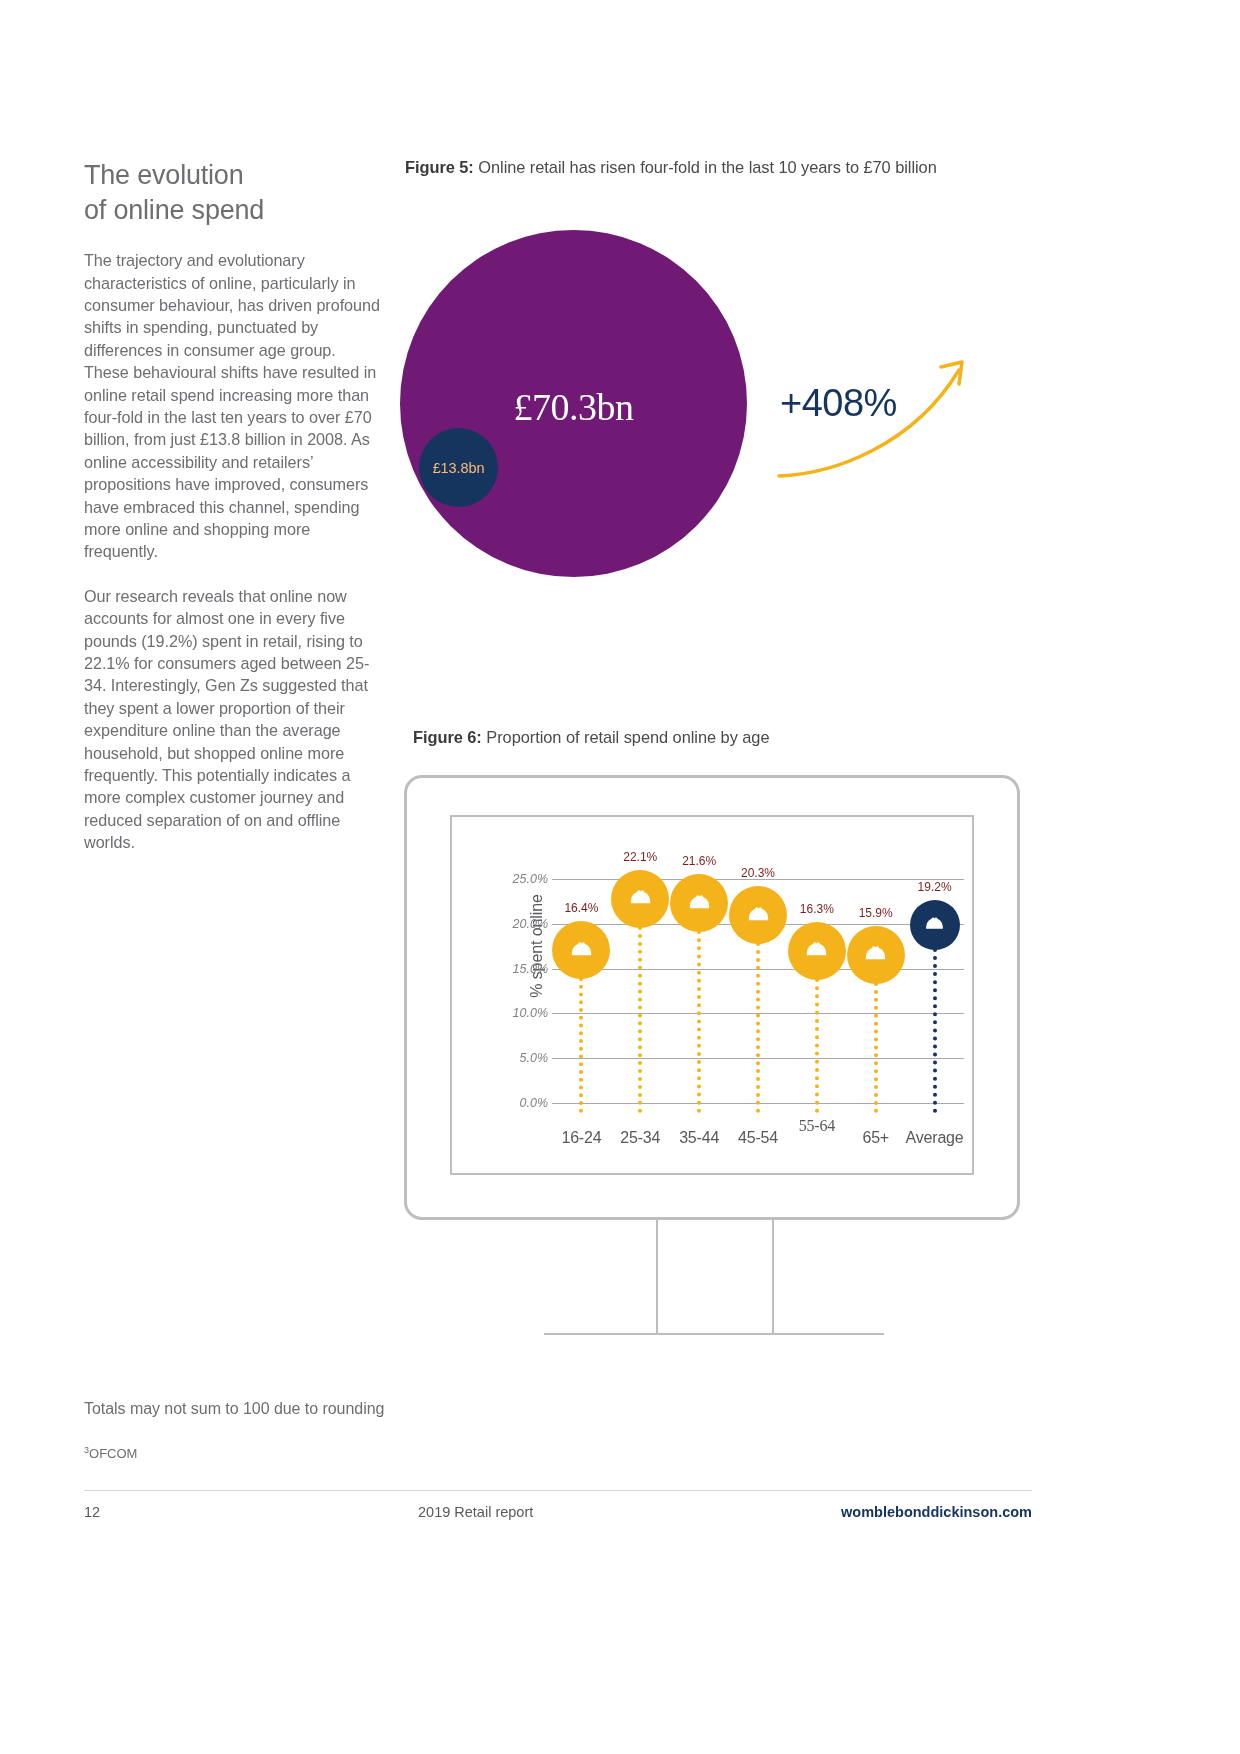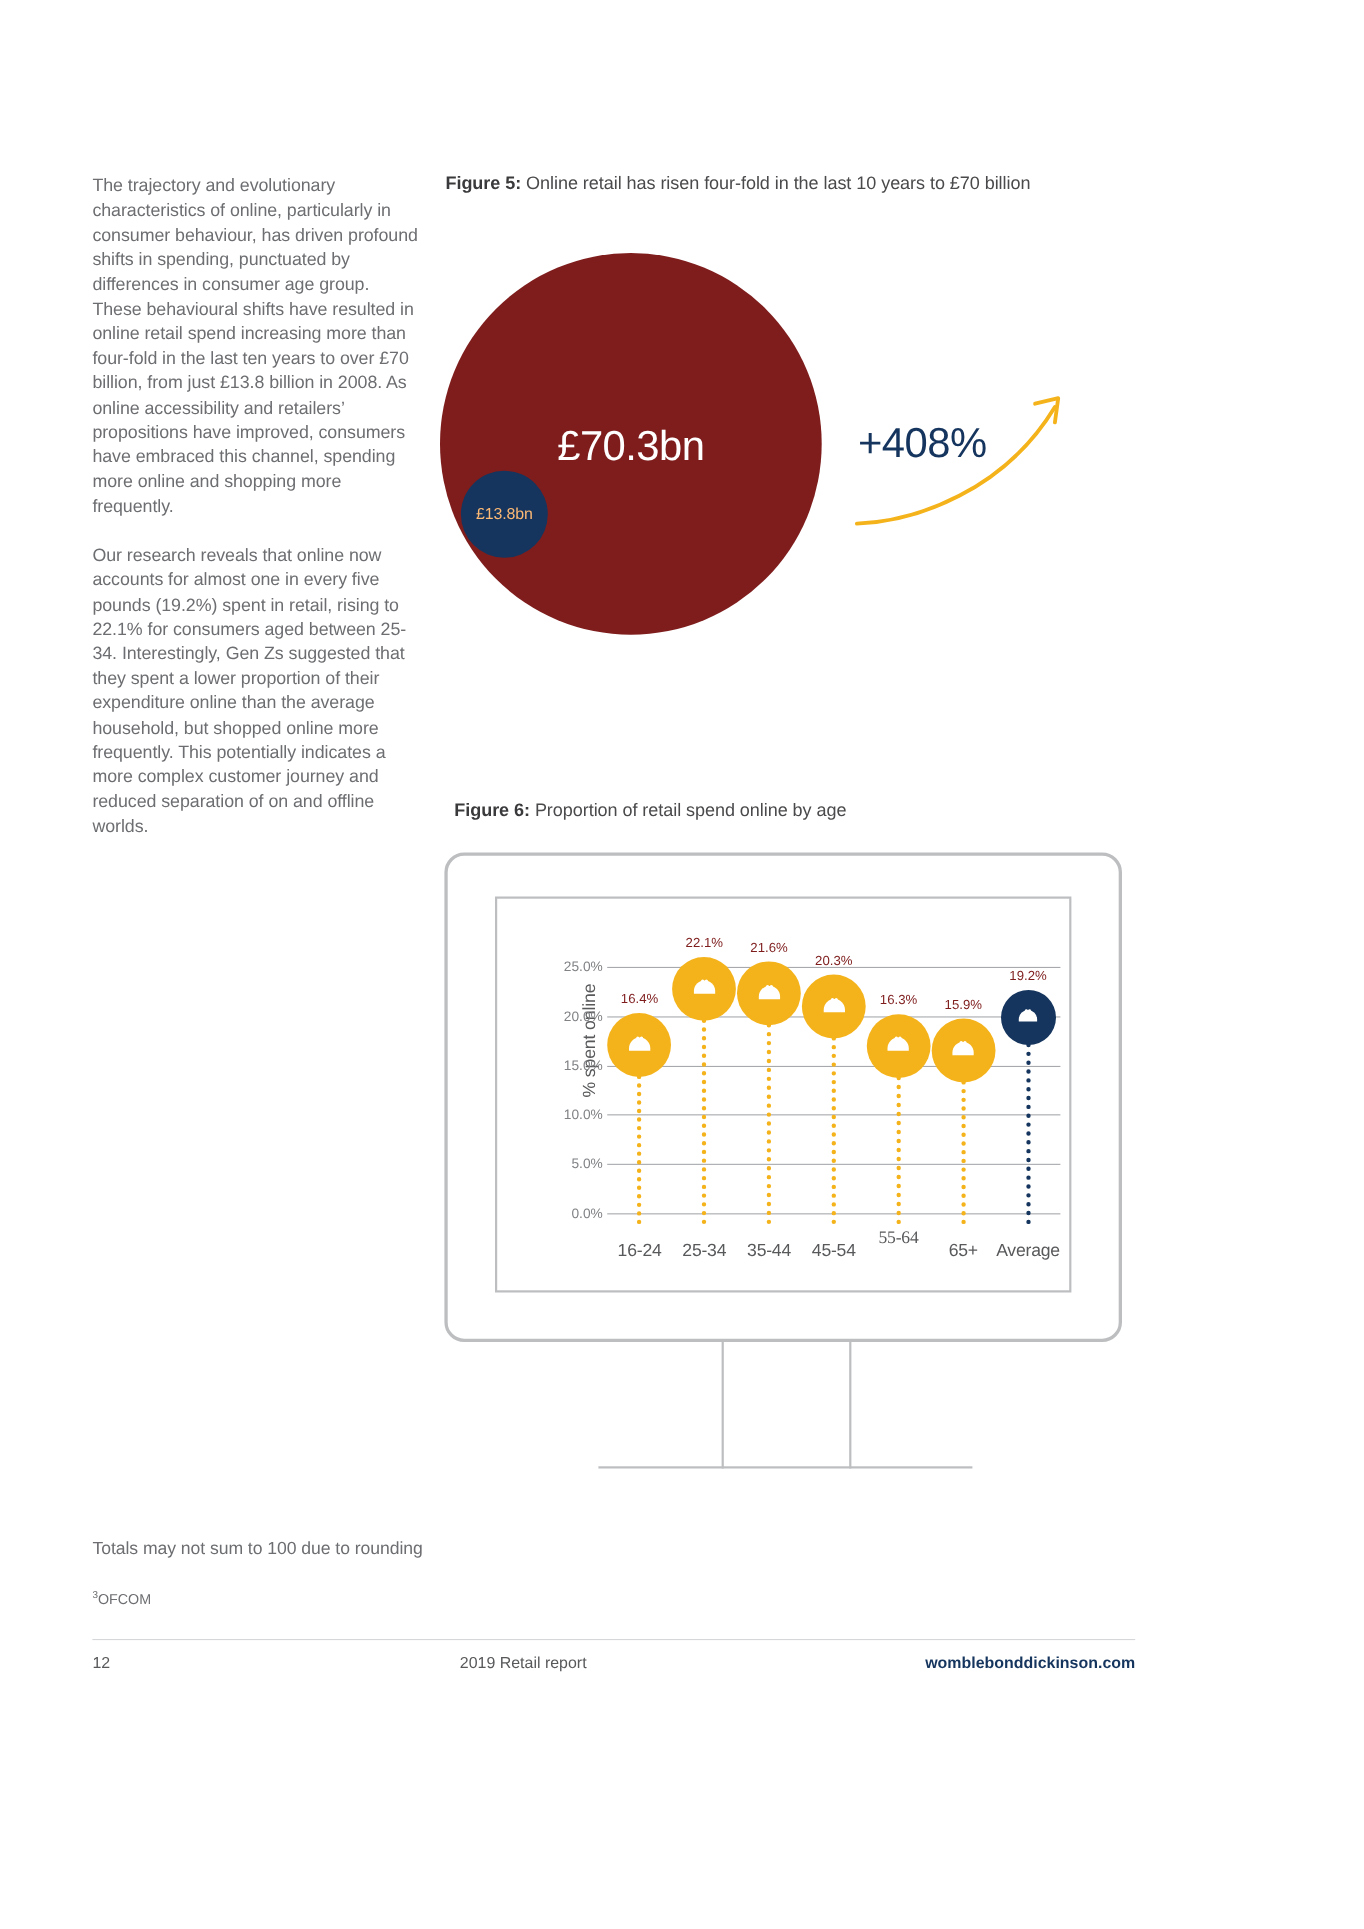--- a/index.html
+++ b/index.html
@@ -65,21 +65,22 @@
     width: 620px;
     height: 360px;
   }
   #big-circle {
     position: absolute;
     left: 5px;
     top: 0px;
     width: 347px;
     height: 347px;
     border-radius: 50%;
-    background: #7f1d1d;
+    background: #701a75;
+    font-family: Liberation Serif, serif;
   }
   #big-circle-label {
     position: absolute;
     left: 0;
     top: 155px;
     width: 347px;
     text-align: center;
     font-size: 38px;
     color: #ffffff;
     letter-spacing: -0.5px;
@@ -200,20 +201,21 @@
     letter-spacing: -0.1px;
   }
   .y-tick-label {
     position: absolute;
     left: 44px;
     width: 52px;
     text-align: right;
     font-size: 12.5px;
     color: #808285;
     transform: translateY(-50%);
+    font-style: italic;
   }
   .gridline {
     position: absolute;
     left: 100px;
     width: 412px;
     height: 1px;
     background: #a7a9ac;
   }
   .dotted-stem {
     position: absolute;
@@ -295,20 +297,24 @@
     font-size: 14.5px;
     font-weight: bold;
     color: #15355e;
     margin-left: 33px;
   }
 </style>
 </head>
 <body>
 
 <div id="left-col">
+  <h2 id="section-title">
+    <span>The evolution</span><br>
+    <span>of online spend</span>
+  </h2>
   <p class="body-para">The trajectory and evolutionary characteristics of online, particularly in consumer behaviour, has driven profound shifts in spending, punctuated by differences in consumer age group. These behavioural shifts have resulted in online retail spend increasing more than four-fold in the last ten years to over £70 billion, from just £13.8 billion in 2008. As online accessibility and retailers’ propositions have improved, consumers have embraced this channel, spending more online and shopping more frequently.</p>
   <p class="body-para">Our research reveals that online now accounts for almost one in every five pounds (19.2%) spent in retail, rising to 22.1% for consumers aged between 25-34. Interestingly, Gen Zs suggested that they spent a lower proportion of their expenditure online than the average household, but shopped online more frequently. This potentially indicates a more complex customer journey and reduced separation of on and offline worlds.</p>
 </div>
 
 <div id="fig5-caption">
   <b>Figure 5:</b><span> Online retail has risen four-fold in the last 10 years to £70 billion</span>
 </div>
 
 <div id="fig5-area">
   <div id="big-circle">

